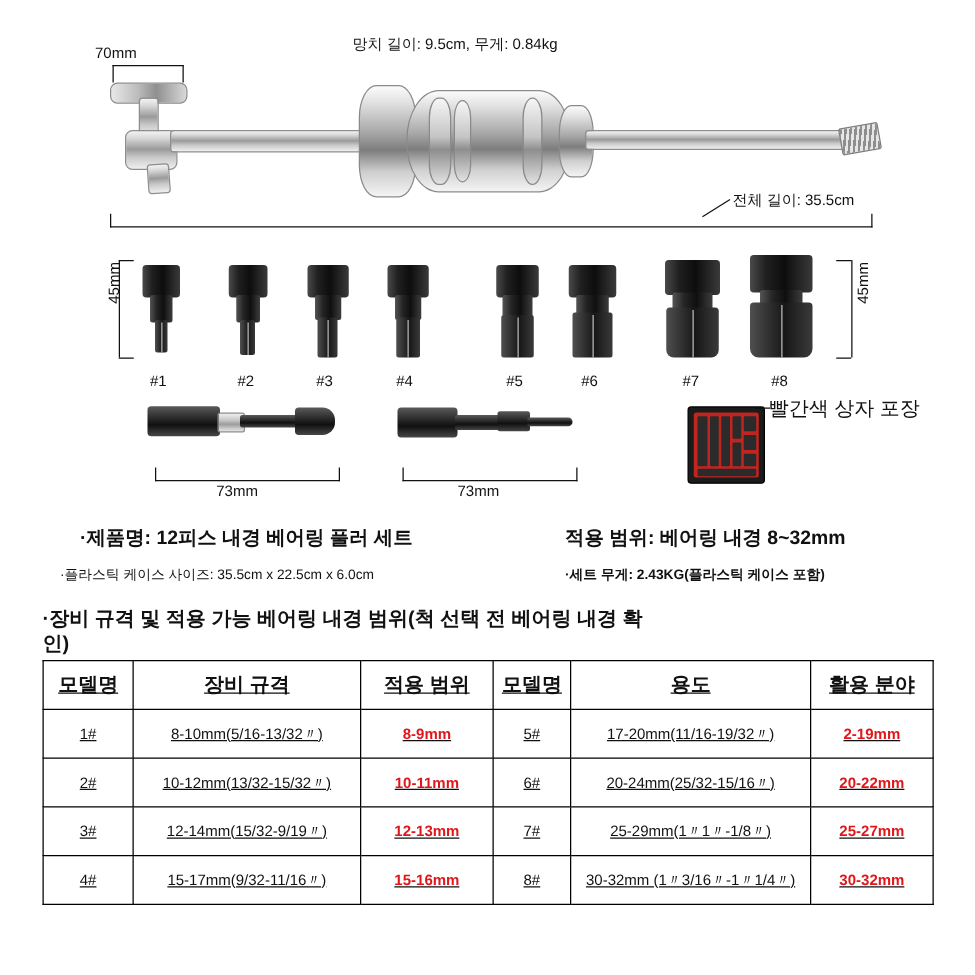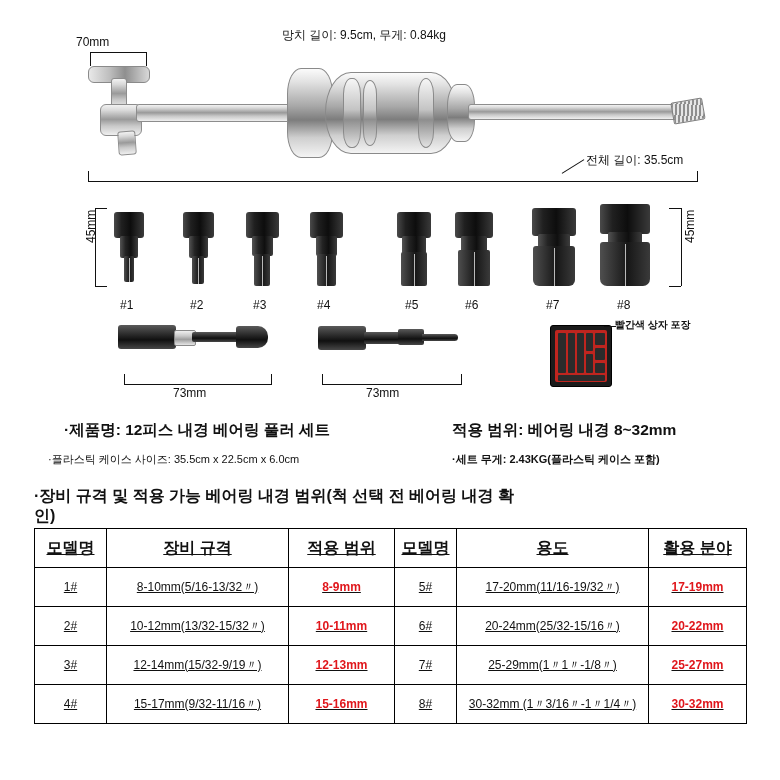--- a/index.html
+++ b/index.html
@@ -8,21 +8,21 @@
     background:#ffffff;
     font-family:"Liberation Sans", sans-serif;
     color:#111;
     position:relative;
     overflow:hidden;
   }
   .page{position:absolute;inset:0;}
 
   
   .lbl{position:absolute;font-size:12px;color:#111;white-space:nowrap;}
-  .lbl.tiny{font-size:10px;font-weight:bold;}
+  .lbl.tiny{font-size:16px;}
 
   
   .vline{position:absolute;background:#111;width:1px;}
   .hline{position:absolute;background:#111;height:1px;}
 
   
   .bar{
     position:absolute;
     background:linear-gradient(to bottom,#f2f2f2 0%,#d9d9d9 18%,#9a9a9a 48%,#c9c9c9 70%,#efefef 100%);
     border:1px solid #8d8d8d;border-radius:3px;
@@ -289,21 +289,21 @@
         <th class="hdr-range">활용 분야</th>
       </tr>
     </thead>
     <tbody>
       <tr>
         <td class="mdl">1#</td>
         <td class="rng">8-10mm(5/16-13/32〃)</td>
         <td class="red">8-9mm</td>
         <td class="mdl">5#</td>
         <td class="rng">17-20mm(11/16-19/32〃)</td>
-        <td class="red">17-19mm</td>
+        <td class="red">2-19mm</td>
       </tr>
       <tr>
         <td class="mdl">2#</td>
         <td class="rng">10-12mm(13/32-15/32〃)</td>
         <td class="red">10-11mm</td>
         <td class="mdl">6#</td>
         <td class="rng">20-24mm(25/32-15/16〃)</td>
         <td class="red">20-22mm</td>
       </tr>
       <tr>

